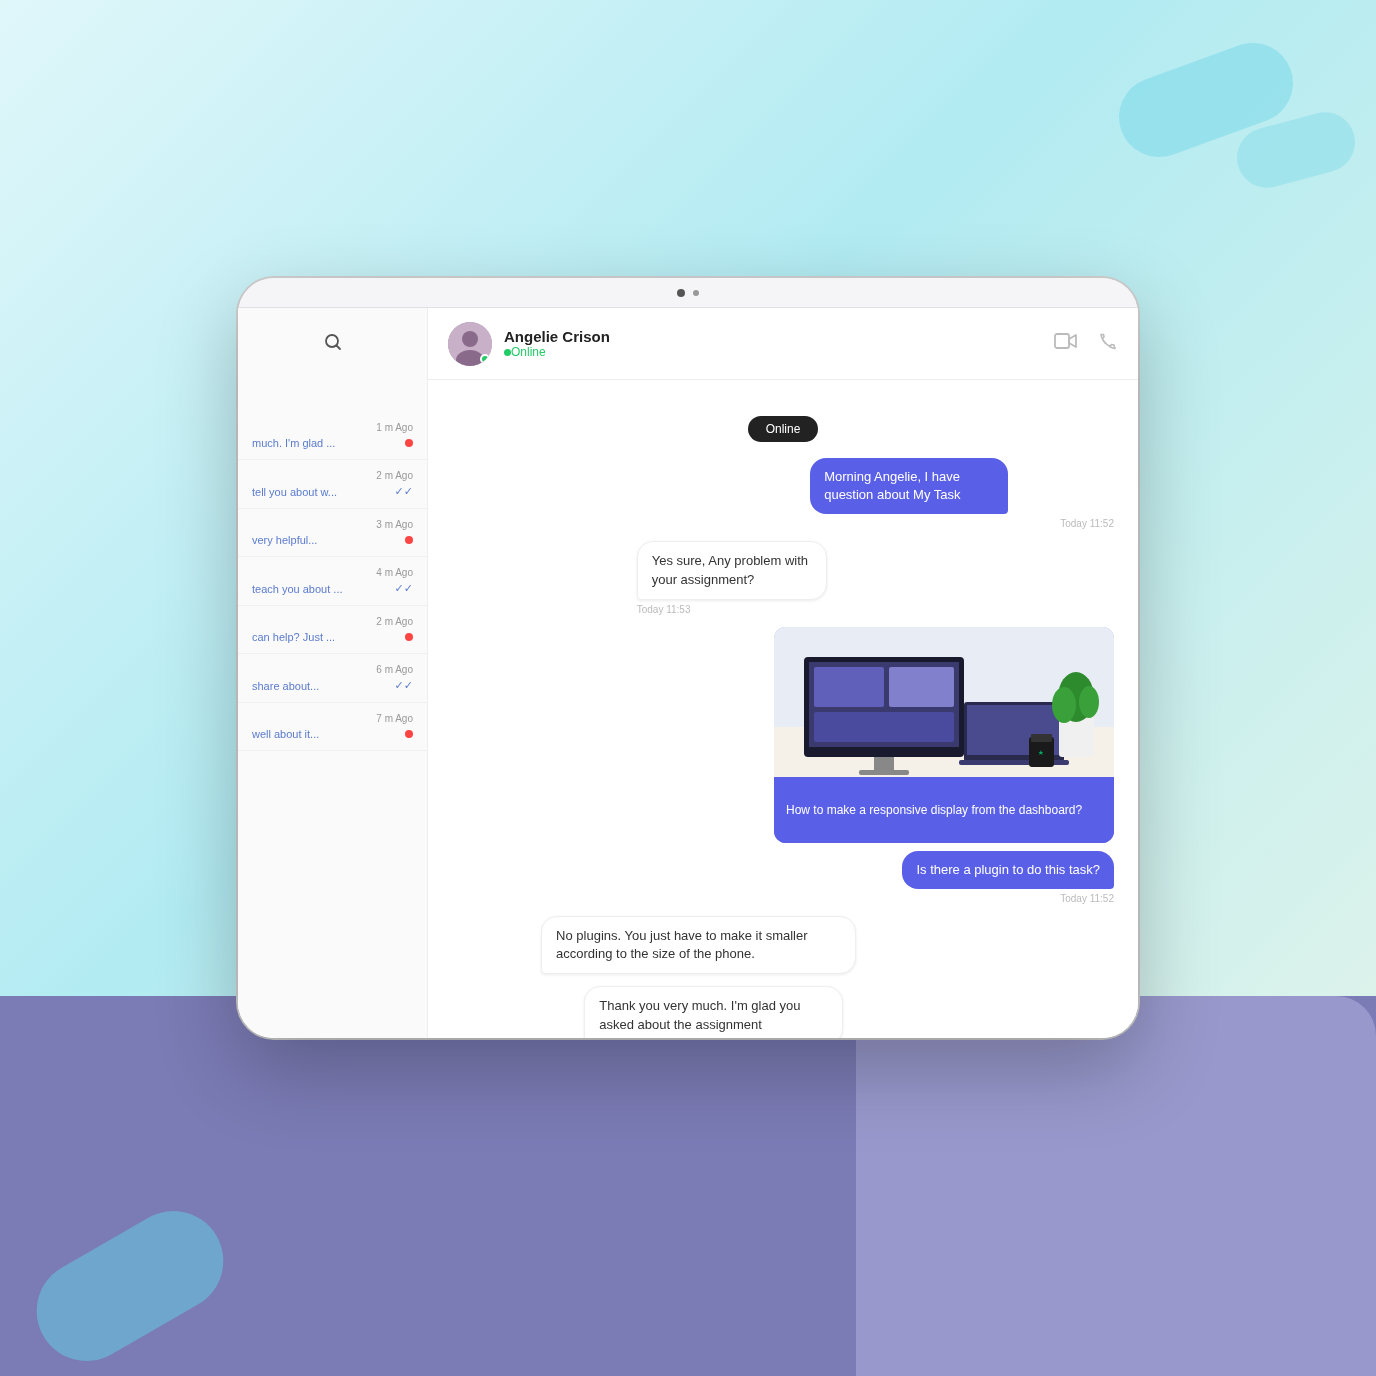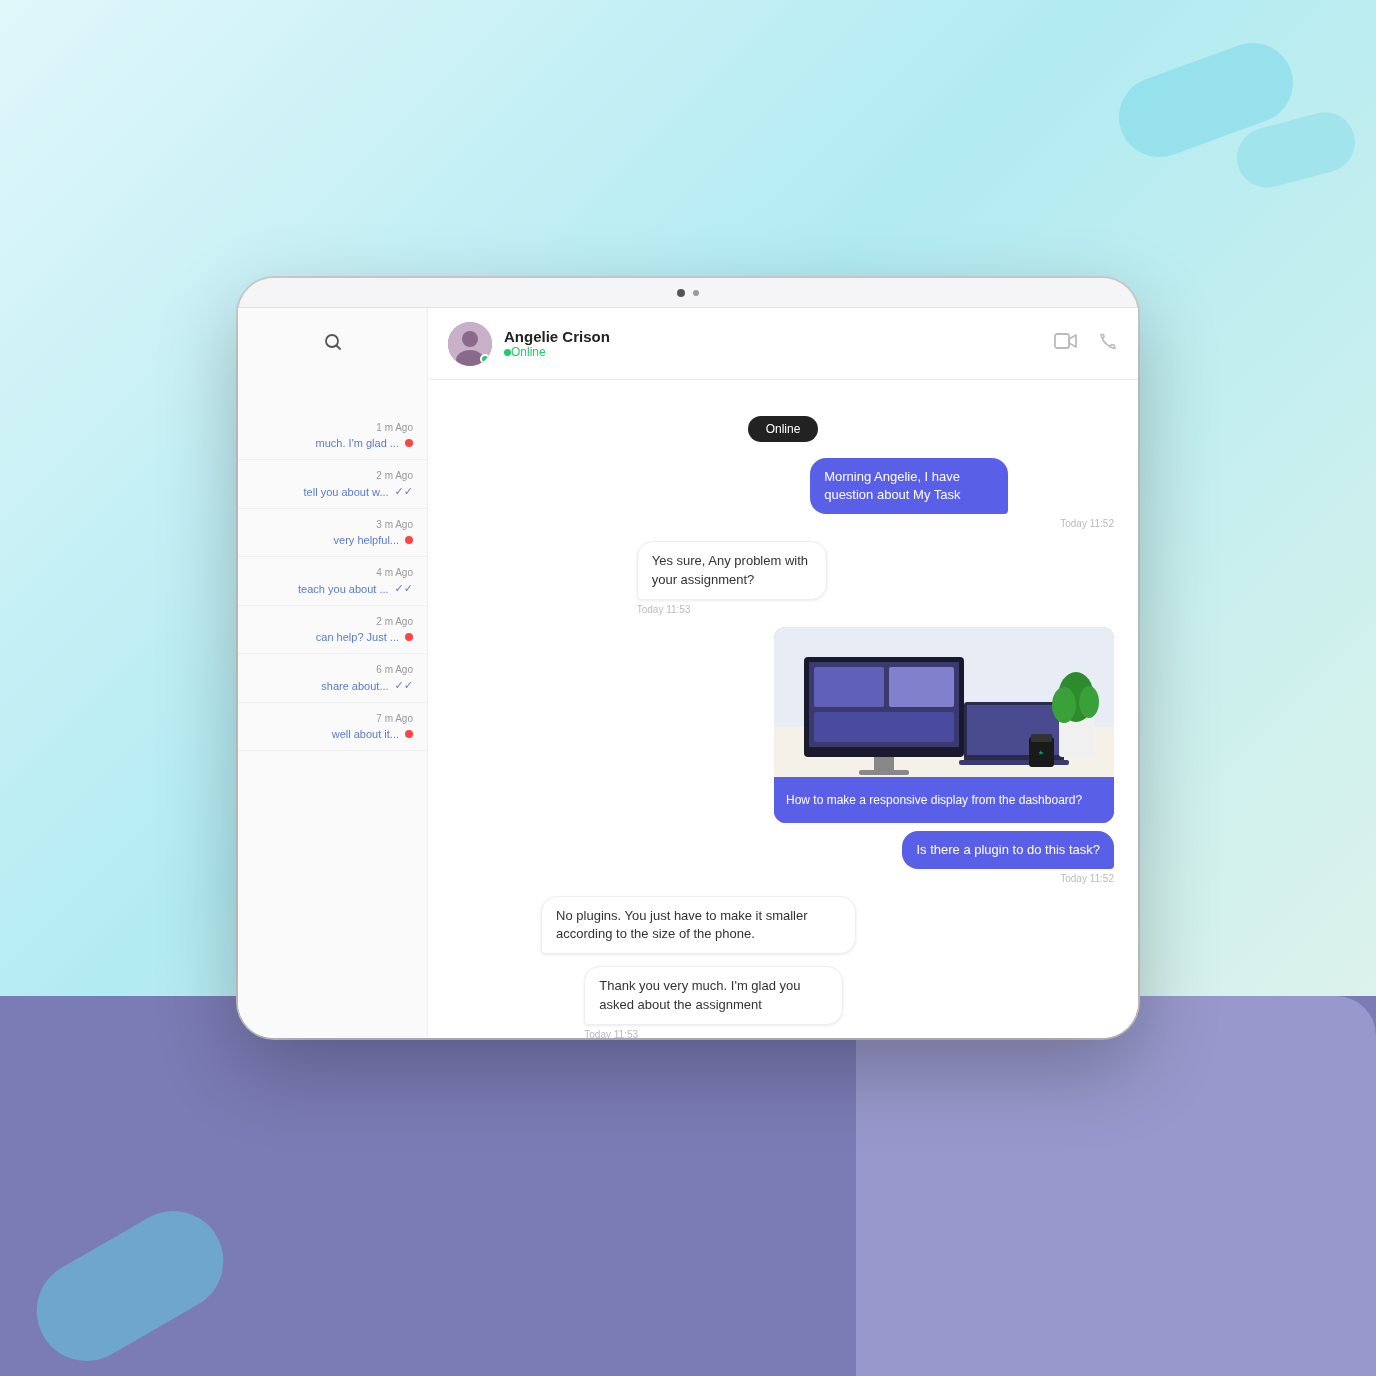--- a/index.html
+++ b/index.html
@@ -160,21 +160,20 @@
       font-size: 10px;
       color: #999;
       text-align: right;
       margin-bottom: 4px;
     }
 
     .sidebar-item-row {
       display: flex;
       align-items: center;
       justify-content: space-between;
-      text-align: right;
     }
 
     .sidebar-item-text {
       font-size: 11px;
       color: #5a7bce;
       flex: 1;
       white-space: nowrap;
       overflow: hidden;
       text-overflow: ellipsis;
     }
@@ -357,21 +356,21 @@
       width: 340px;
       height: 150px;
       background: linear-gradient(135deg, #e8eaf6 0%, #f3e5f5 50%, #e0f2f1 100%);
       position: relative;
       overflow: hidden;
     }
 
     .img-caption {
       background: #5a5fe8;
       color: white;
-      padding: 16px 12px;
+      padding: 26px 12px;
       font-size: 12px;
     }
   </style>
 </head>
 <body>
 
 <div class="bg-shape-1"></div>
 <div class="bg-shape-2"></div>
 <div class="bg-shape-3"></div>
 <div class="bg-shape-bottom"></div>

